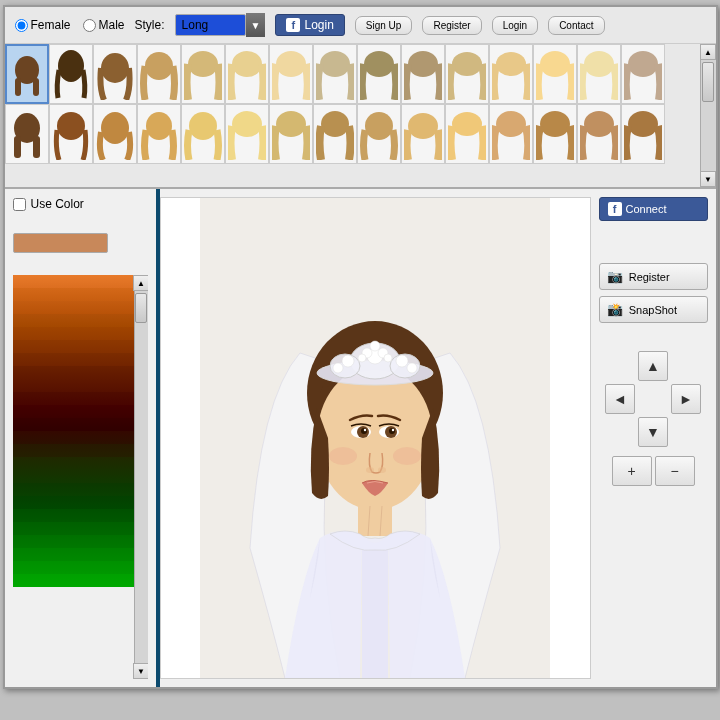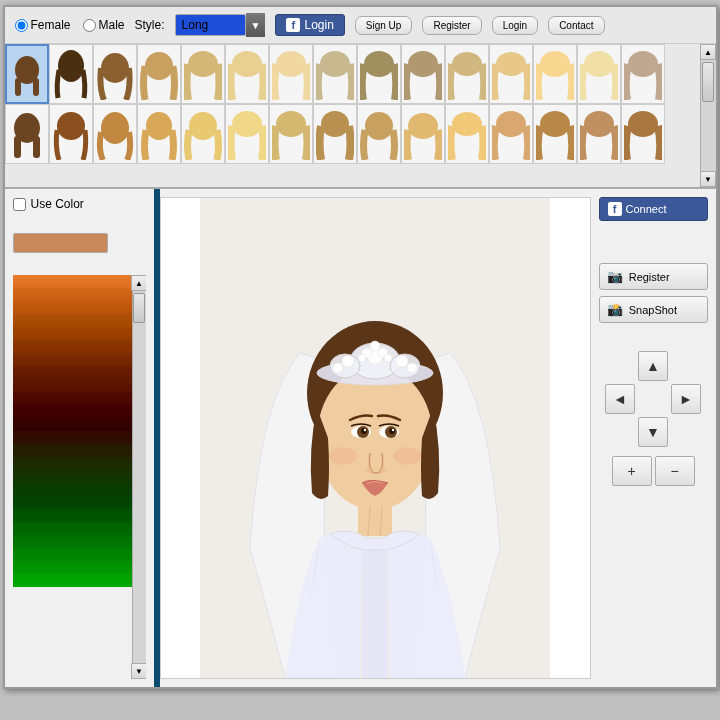--- a/index.html
+++ b/index.html
@@ -166,21 +166,21 @@
       font-size: 8px;
     }
     
     .main-area {
       display: flex;
       background: #f0f0f0;
     }
     
     .color-panel {
       width: 155px;
-      border-right: 6px solid #0c4a6e;
+      border-right: 4px solid #0c4a6e;
       padding: 8px;
       display: flex;
       flex-direction: column;
       gap: 22px;
     }
     .use-color-row {
       display: flex;
       align-items: center;
       gap: 5px;
     }

